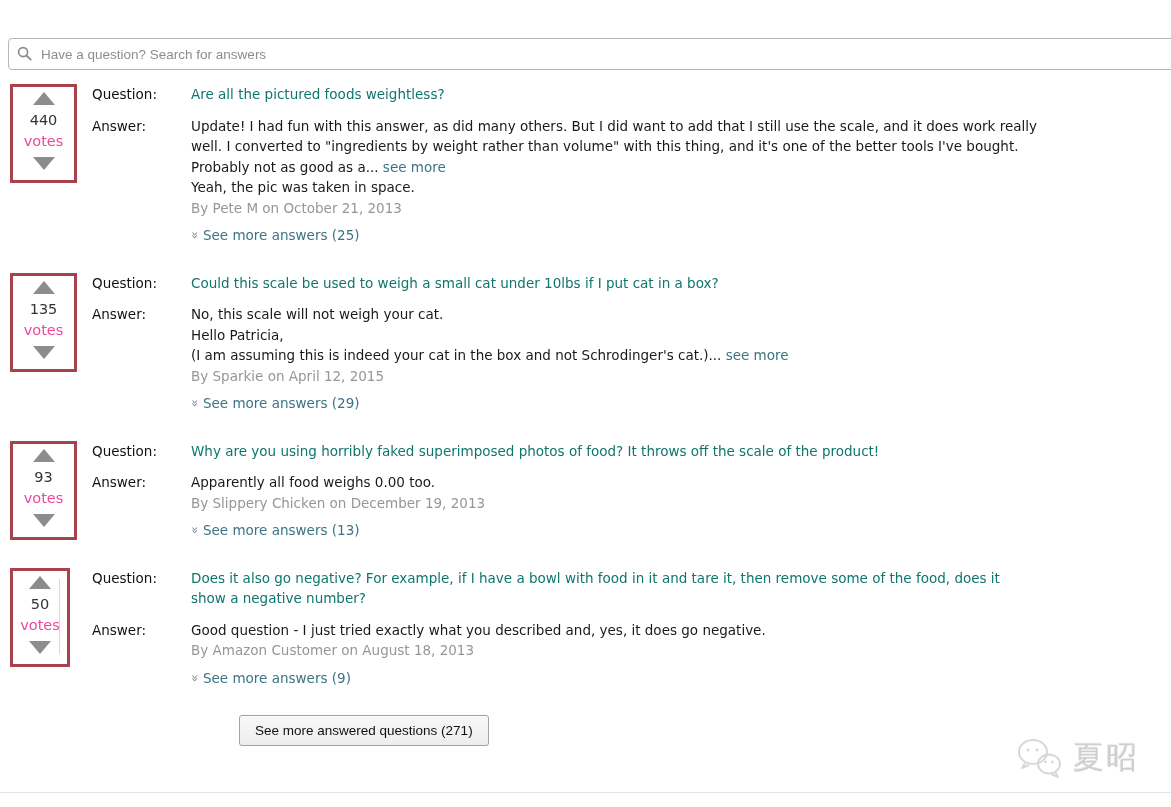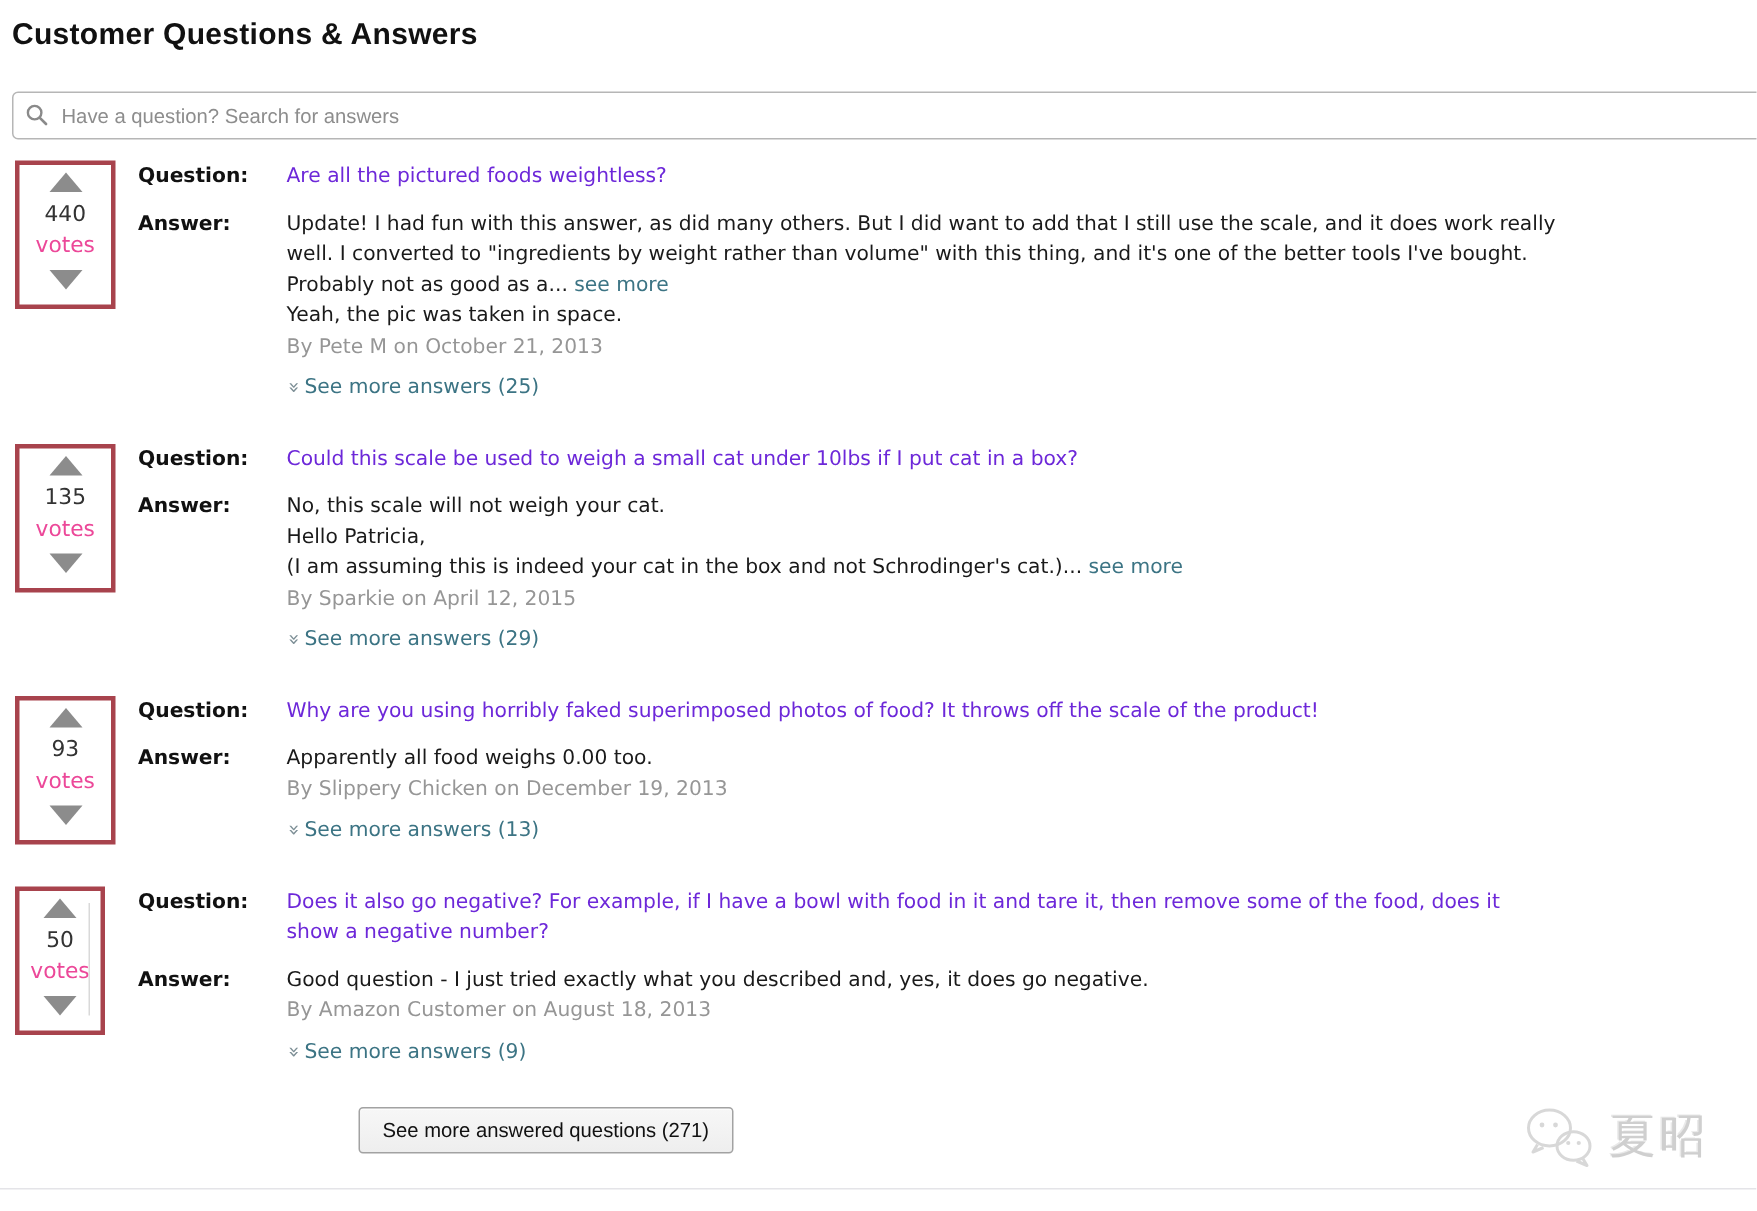--- a/index.html
+++ b/index.html
@@ -40,22 +40,22 @@
   .tri.up   { border-left:11px solid transparent; border-right:11px solid transparent; border-bottom:13px solid #8c8c8c; margin-bottom:5px; }
   .tri.down { border-left:11px solid transparent; border-right:11px solid transparent; border-top:13px solid #8c8c8c; margin-top:5px; }
   .vote-num  { font-size:14.5px; color:#333; line-height:21px; font-family:"DejaVu Sans", sans-serif; }
   .vote-word { font-size:14.5px; color:#ec4899; line-height:21px; font-family:"DejaVu Sans", sans-serif; }
 
   .qa-grid {
     display:grid; grid-template-columns:99px 1fr; row-gap:11px;
     max-width:945px; flex:1; align-items:start;
     font-family:"DejaVu Sans", sans-serif; font-size:13.5px; line-height:20.5px;
   }
-  .qa-label { font-weight:bold; color:#111; font-size:13.5px; }
-  a.q-link { color:#6d28d9; text-decoration:none; cursor:pointer; }
+  .qa-label { font-weight:normal; color:#111; font-size:13.5px; }
+  a.q-link { color:#0f766e; text-decoration:none; cursor:pointer; }
   .answer-text { color:#1a1a1a; }
   a.see-more { color:#3c7484; text-decoration:none; cursor:pointer; }
   .byline { color:#969696; }
   .more-answers-row { margin-top:7px; }
   a.more-answers { color:#3c7484; text-decoration:none; cursor:pointer; }
   .dbl-chevron {
     display:inline-block; color:#7d8f96; font-size:13px;
     transform:rotate(90deg); margin-right:4px; position:relative; top:-1px;
   }
 
@@ -82,21 +82,20 @@
 
   .bottom-divider {
     position:absolute; left:0; right:0; bottom:14px; border-top:1px solid #e4e4e8;
   }
 </style>
 </head>
 <body>
 
 <div class="page">
 
-  <h1 class="page-title">Customer Questions &amp; Answers</h1>
 
   <div class="search-wrap">
     <svg class="search-icon" viewBox="0 0 16 16">
       <circle cx="6.5" cy="6.5" r="4.8" fill="none" stroke="#8a8a8a" stroke-width="1.7"></circle>
       <line x1="10.2" y1="10.2" x2="14.6" y2="14.6" stroke="#8a8a8a" stroke-width="1.9" stroke-linecap="round"></line>
     </svg>
     <input class="search-input" type="text" placeholder="Have a question? Search for answers" style="">
   </div>
 
   <div class="qa-list">

